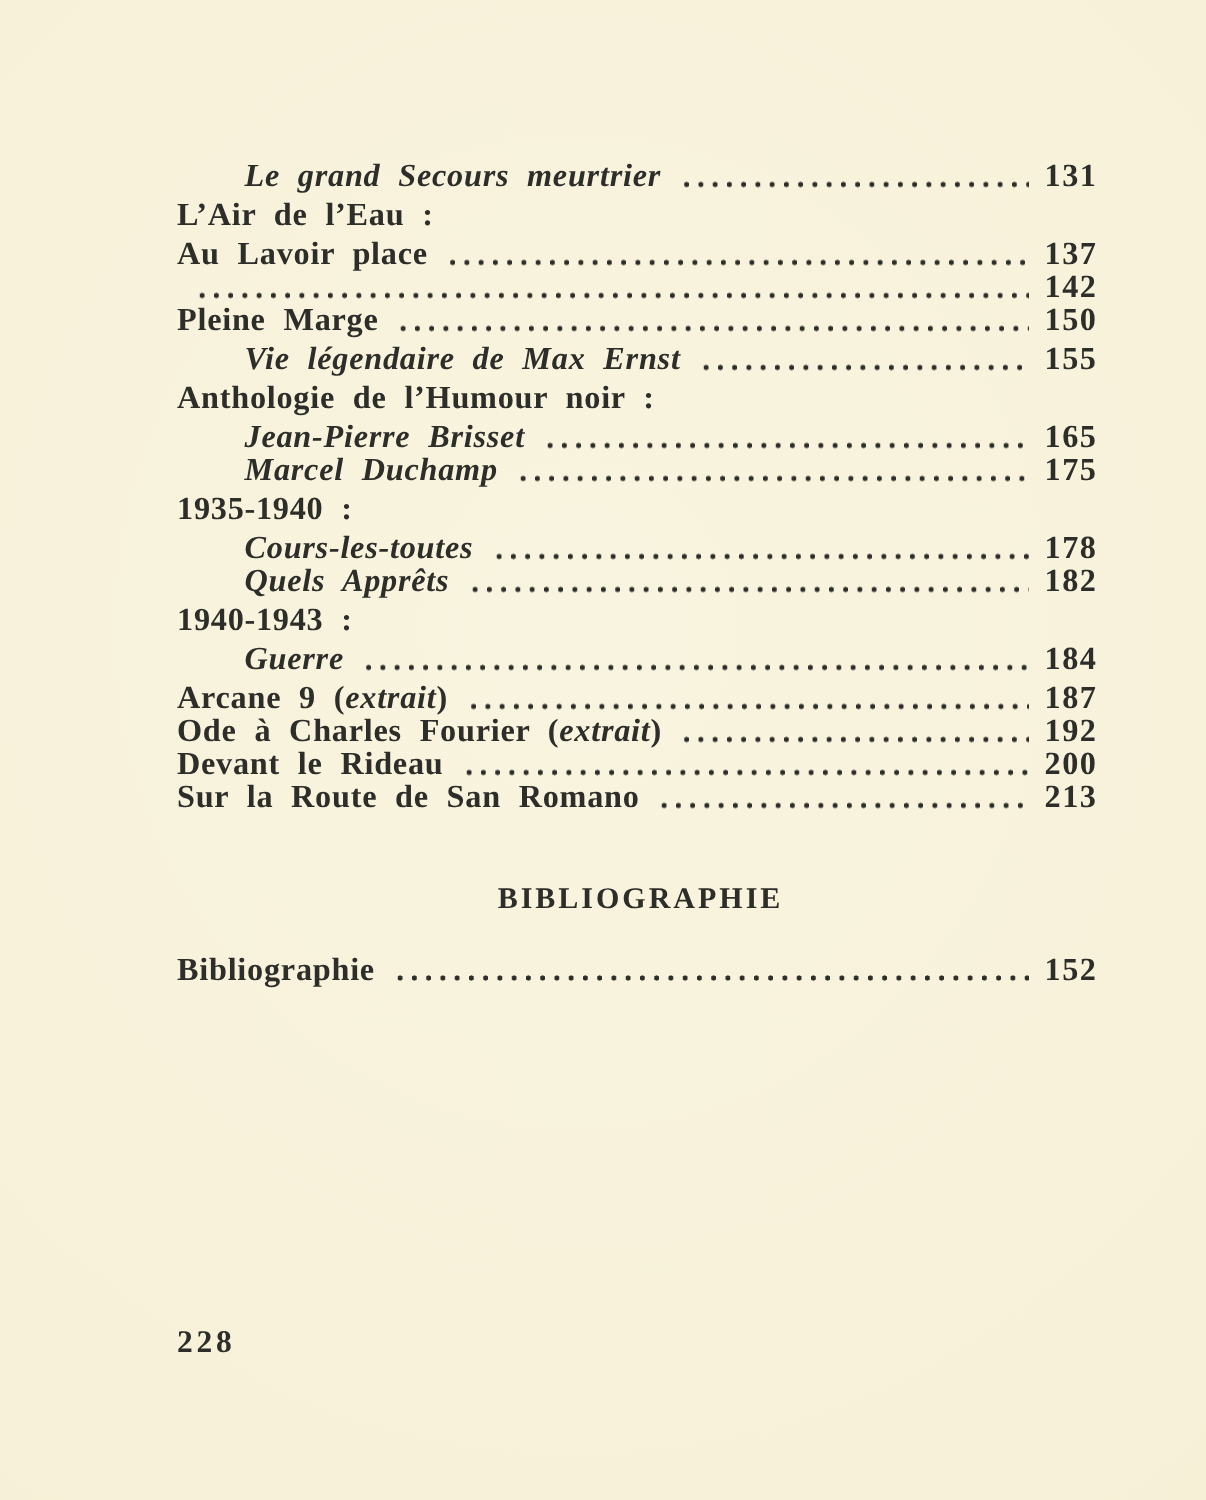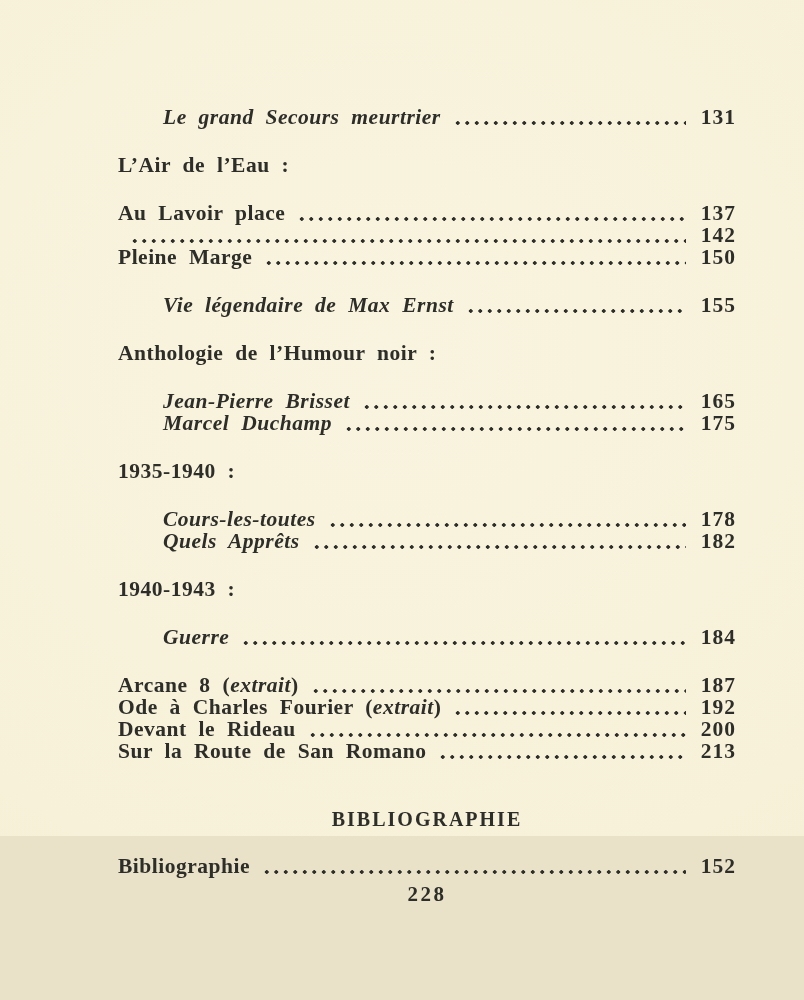--- a/index.html
+++ b/index.html
@@ -2,30 +2,30 @@
 <html><head>
 <meta charset="utf-8">
 <style>
   html, body { margin: 0; padding: 0; }
   body {
     width: 804px; height: 1000px; overflow: hidden;
     background: #e9e2c8;
     font-family: "Liberation Serif", "DejaVu Serif", serif;
   }
   .page {
-    position: relative; width: 804px; height: 836px;
+    position: relative; width: 804px; height: 1000px;
     background: radial-gradient(140% 120% at 48% 42%,
       #f9f4df 0%, #f7f1d9 55%, #f3ecd0 85%, #eee6c6 100%);
     color: #2d2e29;
     font-weight: 700;
   }
   .toc {
     position: absolute; left: 118px; top: 106px; width: 618px;
   }
-  .block { margin-top: 26px; }
+  .block { margin-top: 4px; }
   .block:first-child { margin-top: 0; }
   .block.center-block { margin-top: 46px; }
   .block.last-block { margin-top: 25px; }
 
   .line {
     display: flex; align-items: flex-end;
     font-size: 21.5px; line-height: 22px;
     letter-spacing: 0.5px; word-spacing: 6px;
     white-space: nowrap;
   }
@@ -35,26 +35,26 @@
   .it { font-style: italic; }
 
   .leader {
     flex: 1 1 auto; height: 22px; margin: 0 6px 0 10px; min-width: 0;
     background-image: radial-gradient(circle, currentColor 1.55px, rgba(0,0,0,0) 1.9px);
     background-size: 9.5px 4px;
     background-position: 2px 15px;
     background-repeat: repeat-x;
   }
   .pg {
-    flex: 0 0 auto; width: 44px; text-align: right;
+    flex: 0 0 auto; width: 44px; text-align: center;
     font-size: 21.5px; letter-spacing: 1px;
   }
   .folio {
     position: absolute; left: 118px; width: 618px; top: 882px;
-    text-align: center; font-size: 21px; letter-spacing: 2.5px;
+    font-size: 21px; letter-spacing: 2.5px;
     font-weight: 700;
   }
 </style>
 </head>
 <body>
 
 <div class="page" style="color: rgb(45, 46, 41);">
   <main class="toc">
     <div>
         <div class="block">
@@ -135,21 +135,21 @@
         </div>
         <div class="block">
           <div class="line item indent">
             <span class="label"><span class="it">Guerre</span></span>
             <span class="leader"></span>
             <span class="pg">184</span>
           </div>
         </div>
         <div class="block">
           <div class="line item">
-            <span class="label"><span>Arcane 8 (</span><span class="it">extrait</span><span>)</span></span>
+            <span class="label"><span>Arcane 9 (</span><span class="it">extrait</span><span>)</span></span>
             <span class="leader"></span>
             <span class="pg">187</span>
           </div>
           <div class="line item">
             <span class="label"><span>Ode à Charles Fourier (</span><span class="it">extrait</span><span>)</span></span>
             <span class="leader"></span>
             <span class="pg">192</span>
           </div>
           <div class="line item">
             <span class="label"><span>Devant le Rideau</span></span>

